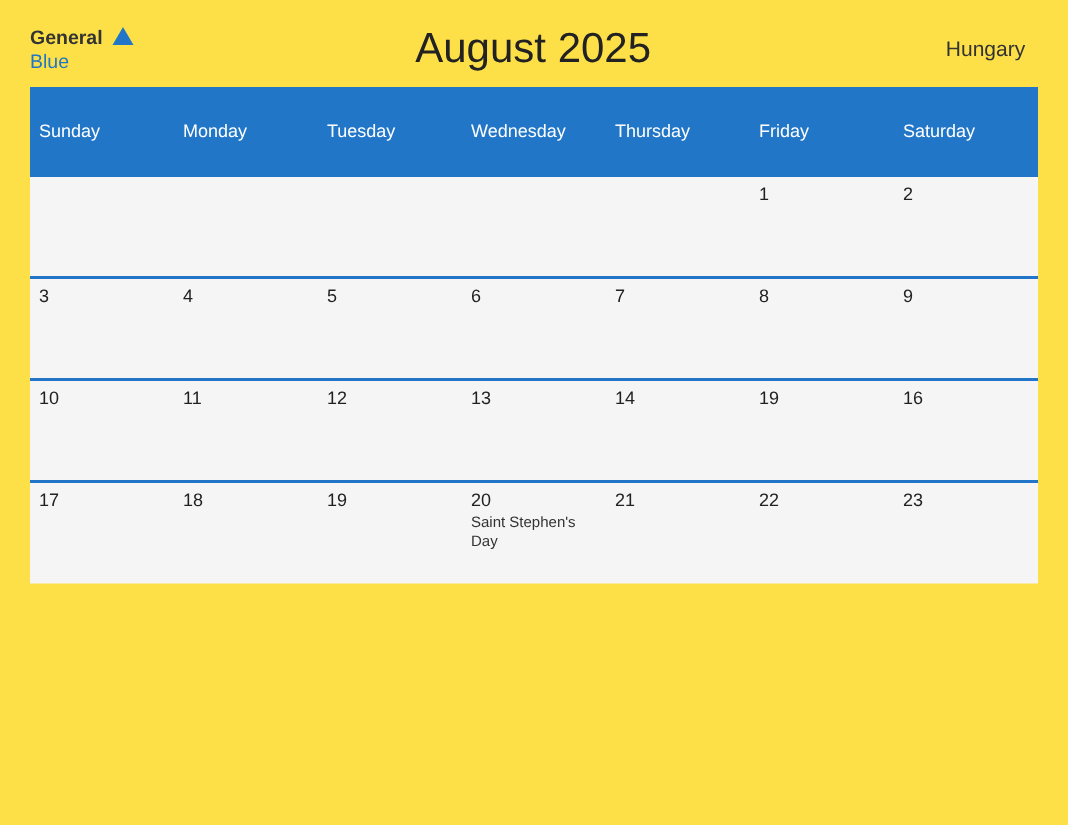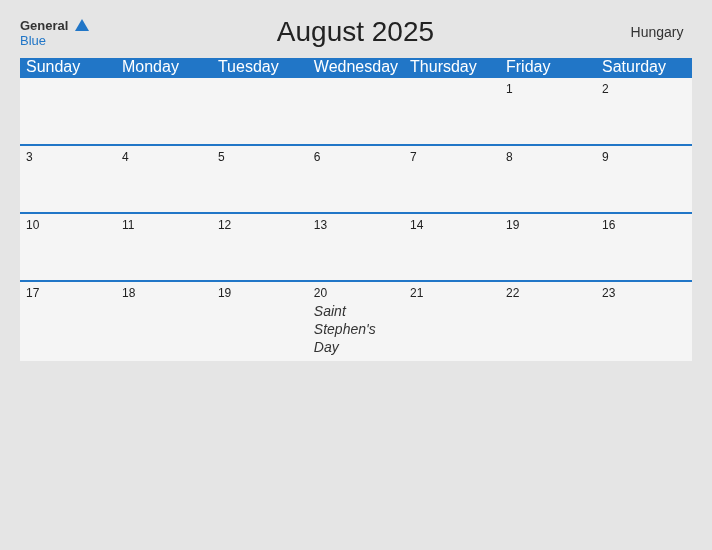--- a/index.html
+++ b/index.html
@@ -7,21 +7,21 @@
       background: #fff;
       font-family: Arial, sans-serif;
       display: flex;
       justify-content: center;
       align-items: center;
       min-height: 100vh;
     }
     .calendar-container {
       width: 712px;
       min-height: 550px;
-      background: #e5e5e5;
+      background: #fde047;
       padding: 16px 20px 16px 20px;
       position: relative;
     }
     .header {
       display: flex;
       align-items: center;
       justify-content: space-between;
       margin-bottom: 10px;
     }
     .logo {
@@ -64,23 +64,23 @@
       text-align: center;
       min-width: 70px;
     }
     .calendar-grid {
       width: 100%;
       border-collapse: collapse;
     }
     .calendar-grid thead tr th {
       background: #2176c7;
       color: #fff;
-      font-size: 16px;
+      font-size: 12px;
       font-weight: normal;
-      padding: 0 6px;
+      padding: 22px 6px;
       text-align: left;
       border: none;
     }
     .calendar-grid tbody tr td {
       width: calc(100% / 7);
       vertical-align: top;
       padding: 4px 6px 4px 6px;
       font-size: 12px;
       color: #222;
       border-top: 2px solid #2176c7;
@@ -91,25 +91,24 @@
     .calendar-grid tbody tr td.empty {
       background: #f5f5f5;
     }
     .day-num {
       font-size: 12px;
       color: #222;
       display: block;
       margin-bottom: 2px;
     }
     .day-event {
-      font-size: 14px;
+      font-size: 10px;
       color: #333;
       display: block;
       line-height: 1.3;
-      font-style: italic;
     }
     .last-row td {
       height: 60px;
     }
   </style>
 </head>
 <body>
 
 <div class="calendar-container">
   <div class="header">

